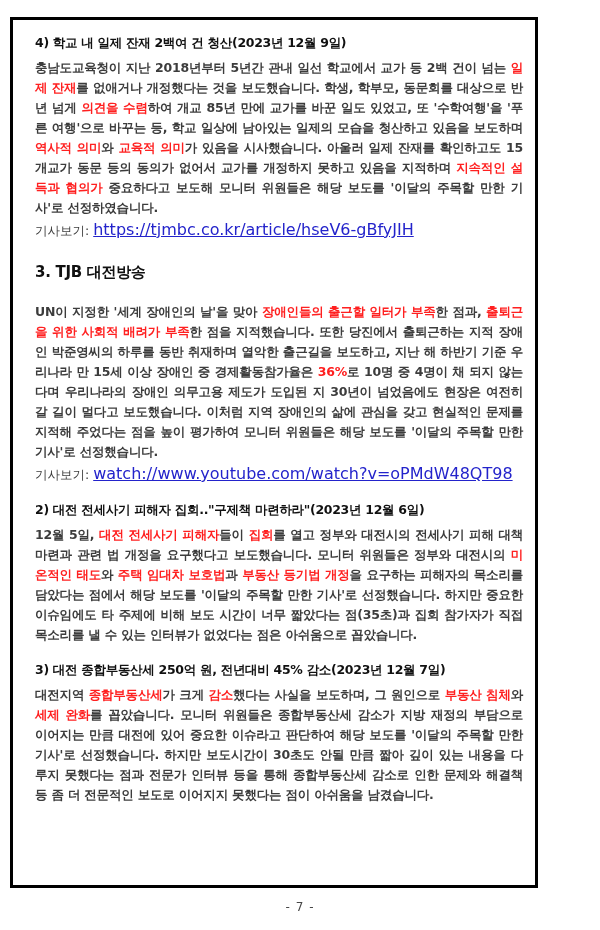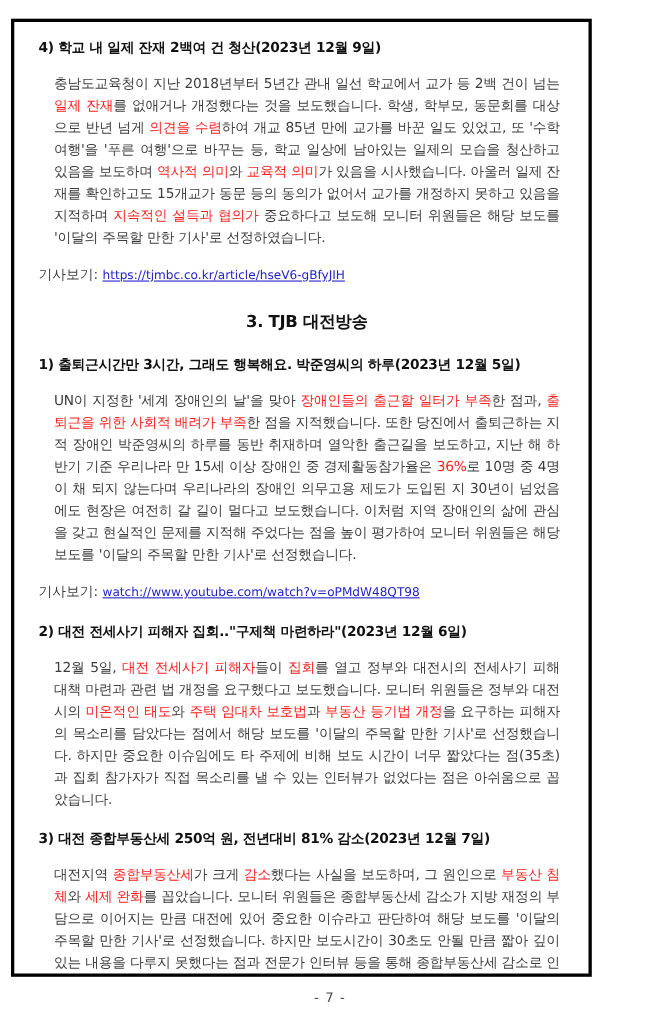--- a/index.html
+++ b/index.html
@@ -16,32 +16,32 @@
     position:absolute;left:10px;top:17px;width:528px;height:871px;
     border:3px solid var(--c-border);box-sizing:border-box;
     padding:14px 12px 0 22px;overflow:hidden;background:#ffffff;
   }
   .article{margin:0 0 16px 0;}
   .article-title{
     font-size:12.5px;font-weight:bold;color:var(--c-title);
     margin:0 0 6px 0;line-height:18px;letter-spacing:-0.3px;
   }
   .article-body{
-    font-size:12.5px;line-height:20px;margin:14px;
-    text-align:justify;word-break:break-all;letter-spacing:-0.2px;
+    font-size:12.5px;line-height:20px;margin:0;
+    text-align:justify;word-break:break-all;letter-spacing:-0.2px;font-weight:bold;
   }
   .article-body .red{color:var(--c-red);}
   .link-line{font-size:12.5px;line-height:20px;margin:2px 0 0 0;}
   .link-line a{
     color:var(--c-link);text-decoration:underline;cursor:pointer;
-    font-size:11px;letter-spacing:0;
+    font-size:16px;letter-spacing:0;
   }
   .broadcaster-heading{
     font-size:15px;font-weight:bold;color:var(--c-title);
-    margin:22px 0 20px 0;letter-spacing:-0.3px;text-align:center;
+    margin:22px 0 20px 0;letter-spacing:-0.3px;
   }
   .page-number{
     position:absolute;left:0;right:0;top:900px;text-align:center;
     font-size:12px;color:#474747;letter-spacing:1px;
   }
 </style>
 </head>
 <body>
 
 <div class="frame">
@@ -51,33 +51,32 @@
     <p class="article-body"><span>충남도교육청이 지난 2018년부터 5년간 관내 일선 학교에서 교가 등 2백 건이 넘는 </span><span class="red">일제 잔재</span><span>를 없애거나 개정했다는 것을 보도했습니다. 학생, 학부모, 동문회를 대상으로 반년 넘게 </span><span class="red">의견을 수렴</span><span>하여 개교 85년 만에 교가를 바꾼 일도 있었고, 또 '수학여행'을 '푸른 여행'으로 바꾸는 등, 학교 일상에 남아있는 일제의 모습을 청산하고 있음을 보도하며 </span><span class="red">역사적 의미</span><span>와 </span><span class="red">교육적 의미</span><span>가 있음을 시사했습니다. 아울러 일제 잔재를 확인하고도 15개교가 동문 등의 동의가 없어서 교가를 개정하지 못하고 있음을 지적하며 </span><span class="red">지속적인 설득과 협의가</span><span> 중요하다고 보도해 모니터 위원들은 해당 보도를 '이달의 주목할 만한 기사'로 선정하였습니다.</span></p>
     <p class="link-line">
       <span>기사보기:</span>
       <a href="#">https://tjmbc.co.kr/article/hseV6-gBfyJIH</a>
     </p>
   </section>
 
   <h2 class="broadcaster-heading">3. TJB 대전방송</h2>
 
   <section class="article">
-    <h4 class="article-title">1) 출퇴근시간만 3시간, 그래도 행복해요. 박준영씨의 하루(2023년 12월 5일)</h4>
     <p class="article-body"><span>UN이 지정한 '세계 장애인의 날'을 맞아 </span><span class="red">장애인들의 출근할 일터가 부족</span><span>한 점과, </span><span class="red">출퇴근을 위한 사회적 배려가 부족</span><span>한 점을 지적했습니다. 또한 당진에서 출퇴근하는 지적 장애인 박준영씨의 하루를 동반 취재하며 열악한 출근길을 보도하고, 지난 해 하반기 기준 우리나라 만 15세 이상 장애인 중 경제활동참가율은 </span><span class="red">36%</span><span>로 10명 중 4명이 채 되지 않는다며 우리나라의 장애인 의무고용 제도가 도입된 지 30년이 넘었음에도 현장은 여전히 갈 길이 멀다고 보도했습니다. 이처럼 지역 장애인의 삶에 관심을 갖고 현실적인 문제를 지적해 주었다는 점을 높이 평가하여 모니터 위원들은 해당 보도를 '이달의 주목할 만한 기사'로 선정했습니다.</span></p>
     <p class="link-line">
       <span>기사보기:</span>
       <a href="#">watch://www.youtube.com/watch?v=oPMdW48QT98</a>
     </p>
   </section>
 
   <section class="article">
     <h4 class="article-title">2) 대전 전세사기 피해자 집회.."구제책 마련하라"(2023년 12월 6일)</h4>
     <p class="article-body"><span>12월 5일, </span><span class="red">대전 전세사기 피해자</span><span>들이 </span><span class="red">집회</span><span>를 열고 정부와 대전시의 전세사기 피해 대책 마련과 관련 법 개정을 요구했다고 보도했습니다. 모니터 위원들은 정부와 대전시의 </span><span class="red">미온적인 태도</span><span>와 </span><span class="red">주택 임대차 보호법</span><span>과 </span><span class="red">부동산 등기법 개정</span><span>을 요구하는 피해자의 목소리를 담았다는 점에서 해당 보도를 '이달의 주목할 만한 기사'로 선정했습니다. 하지만 중요한 이슈임에도 타 주제에 비해 보도 시간이 너무 짧았다는 점(35초)과 집회 참가자가 직접 목소리를 낼 수 있는 인터뷰가 없었다는 점은 아쉬움으로 꼽았습니다.</span></p>
   </section>
 
   <section class="article">
-    <h4 class="article-title">3) 대전 종합부동산세 250억 원, 전년대비 81% 감소(2023년 12월 7일)</h4>
+    <h4 class="article-title">3) 대전 종합부동산세 250억 원, 전년대비 45% 감소(2023년 12월 7일)</h4>
     <p class="article-body"><span>대전지역 </span><span class="red">종합부동산세</span><span>가 크게 </span><span class="red">감소</span><span>했다는 사실을 보도하며, 그 원인으로 </span><span class="red">부동산 침체</span><span>와 </span><span class="red">세제 완화</span><span>를 꼽았습니다. 모니터 위원들은 종합부동산세 감소가 지방 재정의 부담으로 이어지는 만큼 대전에 있어 중요한 이슈라고 판단하여 해당 보도를 '이달의 주목할 만한 기사'로 선정했습니다. 하지만 보도시간이 30초도 안될 만큼 짧아 깊이 있는 내용을 다루지 못했다는 점과 전문가 인터뷰 등을 통해 종합부동산세 감소로 인한 문제와 해결책 등 좀 더 전문적인 보도로 이어지지 못했다는 점이 아쉬움을 남겼습니다.</span></p>
   </section>
 
 </div>
 
 <div class="page-number">- 7 -</div>
 
 </body></html>

